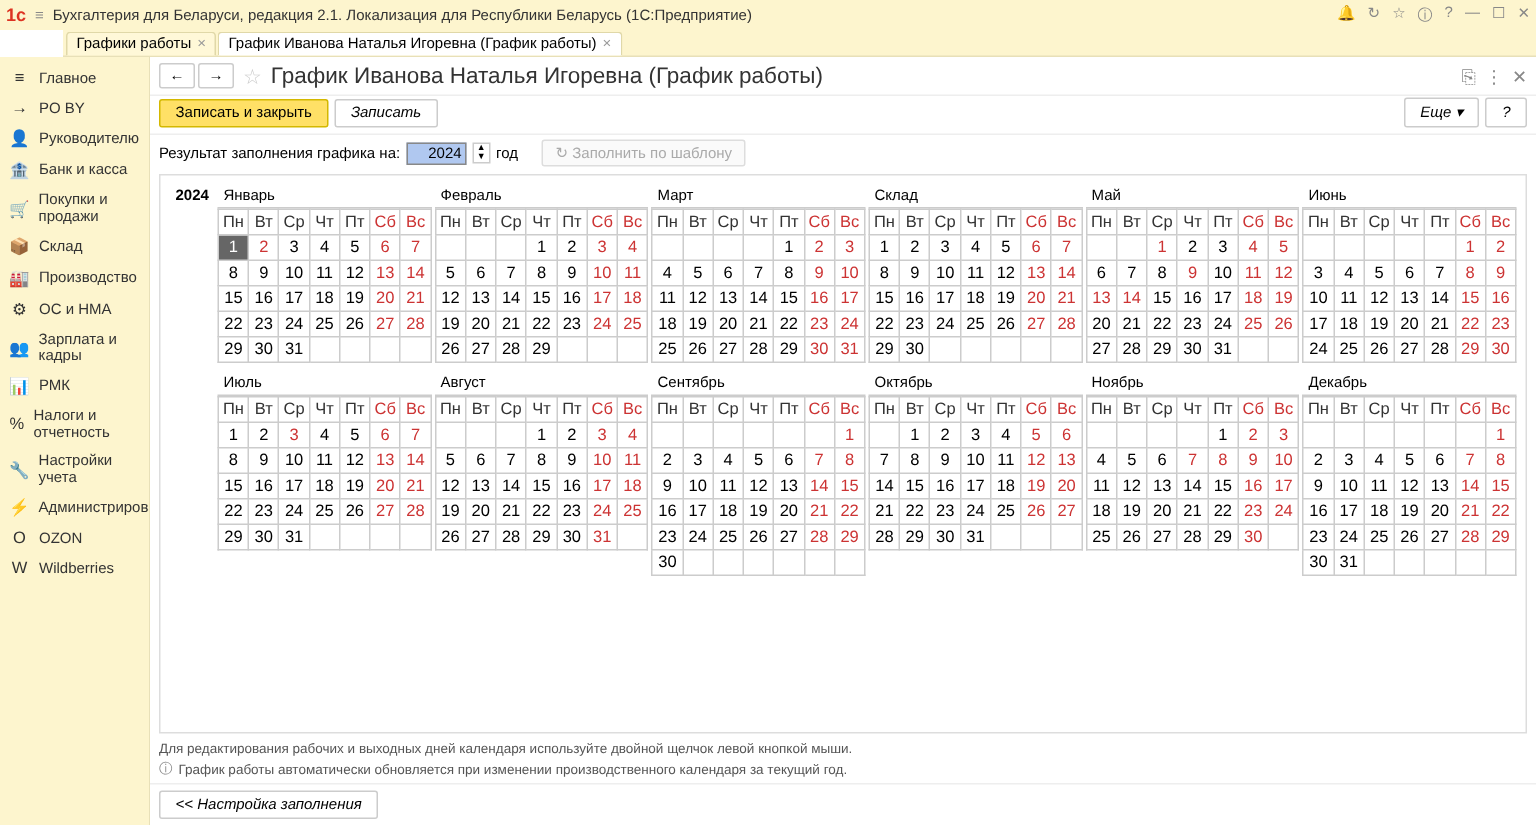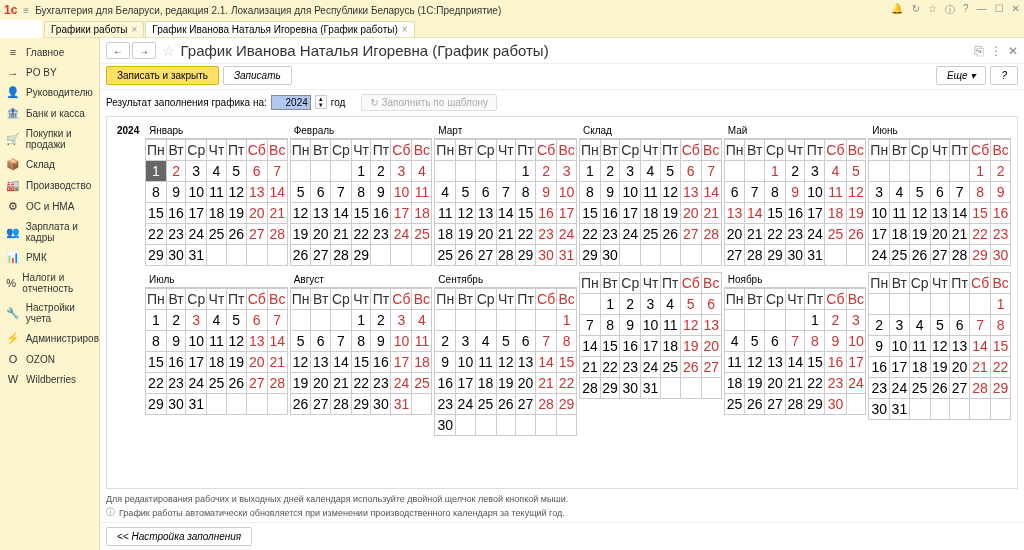--- a/index.html
+++ b/index.html
@@ -32,21 +32,21 @@
 .year-input.sel { background: #b0c8f0; }
 .stepper { display: inline-flex; flex-direction: column; border: 1px solid #ccc; font-size: 6px; line-height: 6px; }
 .stepper span { padding: 0 2px; cursor: pointer; }
 .btn-disabled { color: #aaa; border: 1px solid #ddd; background: #fafafa; padding: 2px 8px; font-size: 10px; border-radius: 2px; }
 .calendar-area { flex: 1; overflow: auto; padding: 6px; border: 1px solid #ddd; margin: 2px 6px; }
 .year-grid { display: flex; flex-direction: column; gap: 6px; }
 .year-row { display: flex; gap: 2px; }
 .year-label { font-size: 10px; font-weight: bold; padding: 2px 4px; }
 .month { flex: 1; }
 .month-name { font-size: 10px; padding: 2px 4px; border-bottom: 1px solid #ccc; }
-.month table { border-collapse: collapse; width: 100%; font-size: 14px; }
+.month table { border-collapse: collapse; width: 100%; font-size: 11px; }
 .month th { padding: 2px 1px; font-weight: normal; text-align: center; color: #333; border: 1px solid #ccc; }
 .month th.we { color: #cc3333; }
 .month td { padding: 2px 1px; text-align: center; border: 1px solid #ccc; width: 14.28%; height: 16px; }
 .month td.we { color: #cc3333; }
 .month td.today { background: #666; color: #fff; }
 .footer { padding: 2px 6px; font-size: 9px; color: #555; }
 .footer-line { padding: 1px 0; display: flex; align-items: center; gap: 4px; }
 .info-icon { color: #888; }
 .footer-bottom { padding: 4px 6px; border-top: 1px solid #eee; }
 .chev { font-size: 10px; }
@@ -740,20 +740,21 @@
                     <td></td>
                     <td></td>
                     <td></td>
                     <td></td>
                     <td></td>
                   </tr>
                 </tbody>
               </table>
             </div>
             <div class="month">
+              <div class="month-name">Октябрь</div>
               <table>
                 <tbody>
                   <tr>
                     <th>Пн</th>
                     <th>Вт</th>
                     <th>Ср</th>
                     <th>Чт</th>
                     <th>Пт</th>
                     <th class="we">Сб</th>
                     <th class="we">Вс</th>
@@ -861,20 +862,21 @@
                     <td class="">27</td>
                     <td class="">28</td>
                     <td class="">29</td>
                     <td class="we ">30</td>
                     <td></td>
                   </tr>
                 </tbody>
               </table>
             </div>
             <div class="month">
+              <div class="month-name">Декабрь</div>
               <table>
                 <tbody>
                   <tr>
                     <th>Пн</th>
                     <th>Вт</th>
                     <th>Ср</th>
                     <th>Чт</th>
                     <th>Пт</th>
                     <th class="we">Сб</th>
                     <th class="we">Вс</th>

